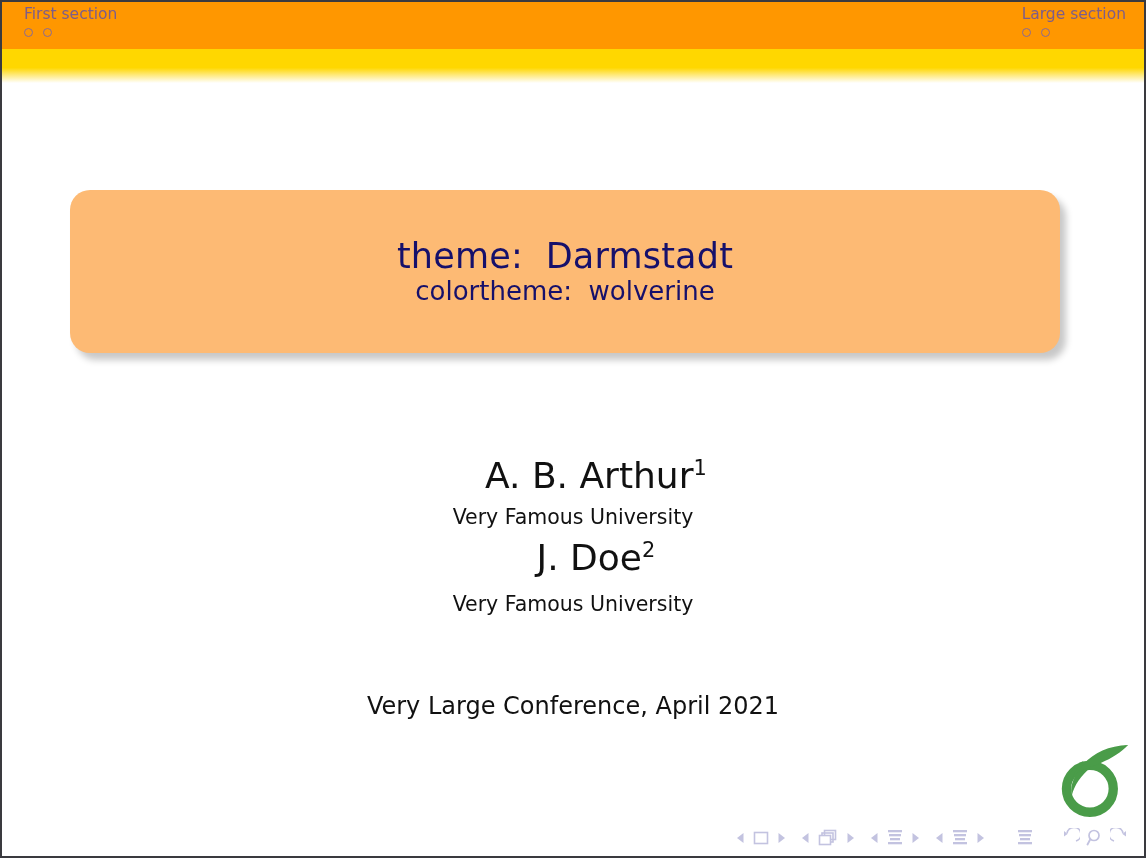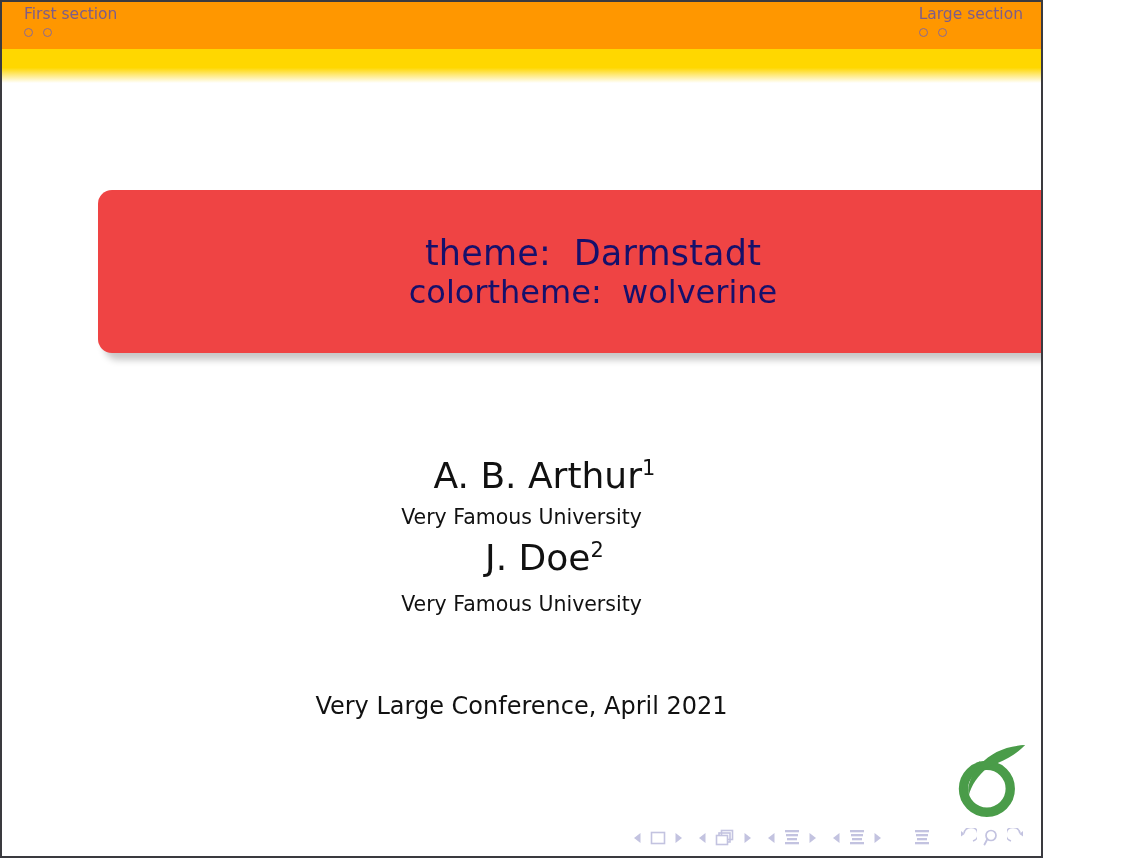--- a/index.html
+++ b/index.html
@@ -5,21 +5,21 @@
   html, body {
     margin: 0;
     padding: 0;
     background: #ffffff;
   }
   body {
     font-family: "DejaVu Sans", sans-serif;
   }
   #slide {
     position: relative;
-    width: 1043px;
+    width: 1146px;
     height: 858px;
     background: #ffffff;
     overflow: hidden;
     box-sizing: border-box;
     border: 2px solid #3a3a3f;
     padding-left: 42px;
   }
 
   
   #headbar {
@@ -66,45 +66,45 @@
     border-radius: 50%;
     margin-right: 5px;
     box-sizing: border-box;
     background: transparent;
     vertical-align: middle;
   }
 
   
   #titlebox {
     position: absolute;
-    left: 96px;
+    left: 68px;
     top: 188px;
     width: 990px;
     height: 163px;
-    background: #ef4444;
-    border-radius: 14px;
+    background: #fdba74;
+    border-radius: 20px;
     box-shadow: 6px 7px 7px rgba(0,0,0,0.22);
     box-sizing: border-box;
   }
   #titlebox-inner {
     position: absolute;
     left: 0; right: 0;
     top: 50%;
     transform: translateY(-50%);
     text-align: center;
   }
   #title-main {
     font-size: 35px;
     color: #16106b;
     letter-spacing: 0.2px;
     line-height: 1.15;
     white-space: pre;
   }
   #title-sub {
-    font-size: 32px;
+    font-size: 26px;
     color: #16106b;
     line-height: 1.2;
     white-space: pre;
   }
 
   
   #authors {
     position: absolute;
     left: 0; right: 0;
     top: 412px;

